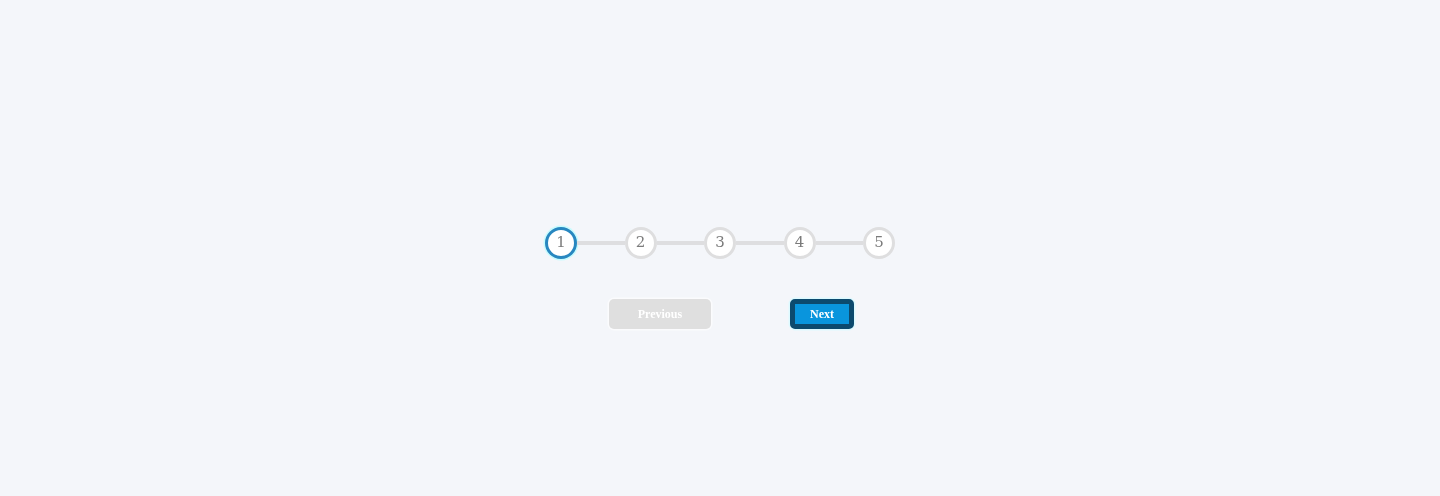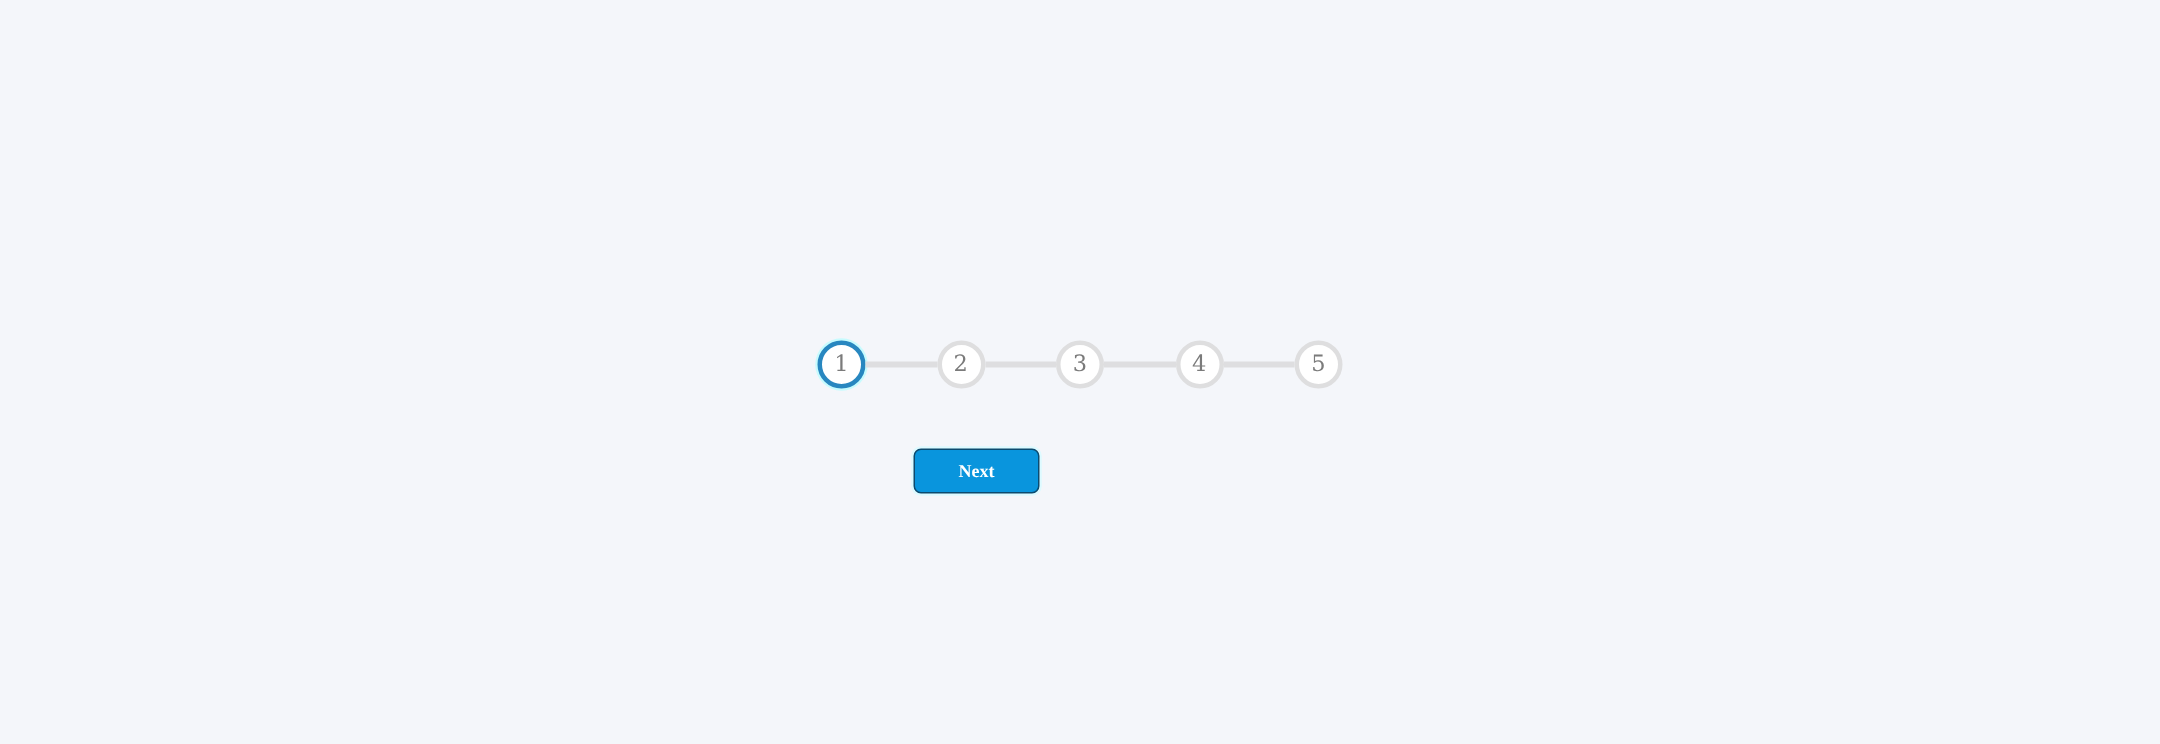--- a/index.html
+++ b/index.html
@@ -78,24 +78,25 @@
     padding: 0;
     cursor: pointer;
     -webkit-font-smoothing: antialiased;
   }
   .btn-prev {
     width: 102px;
     background: #dfdfdf;
     box-shadow: 0 0 0 1.5px rgba(255,255,255,0.6);
   }
   .btn-next {
-    width: 84px;
+    width: 64px;
     background: #0995dd;
-    border: 1px solid #0c4a6e;
+    border: 5px solid #0c4a6e;
     box-shadow: 0 0 0 1.5px #ddfaff;
+    margin-left: 43px;
   }
 </style>
 </head>
 <body>
 
 <div class="page">
 
   <div class="wizard">
 
     <div class="stepper" role="list">
@@ -120,17 +121,18 @@
       </div>
       <div class="connector"></div>
 
       <div class="step">
         <span class="step-label">5</span>
       </div>
 
     </div>
 
     <div class="buttons">
+      <button type="button" class="btn btn-prev">Previous</button>
       <button type="button" class="btn btn-next">Next</button>
     </div>
 
   </div>
 </div>
 
 </body></html>

